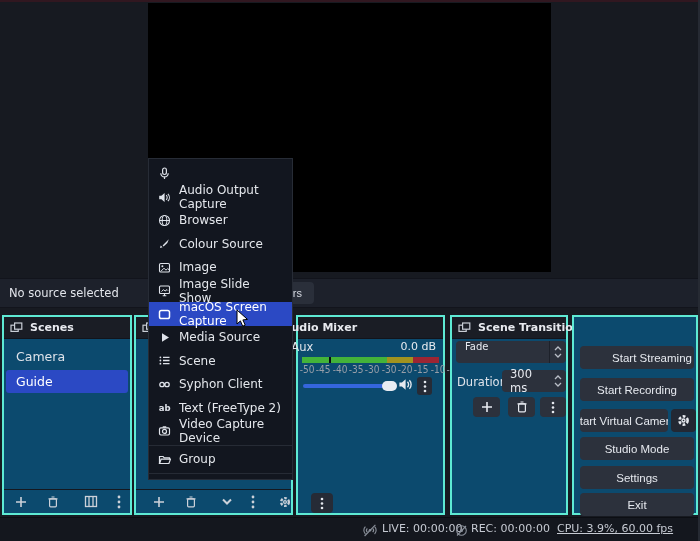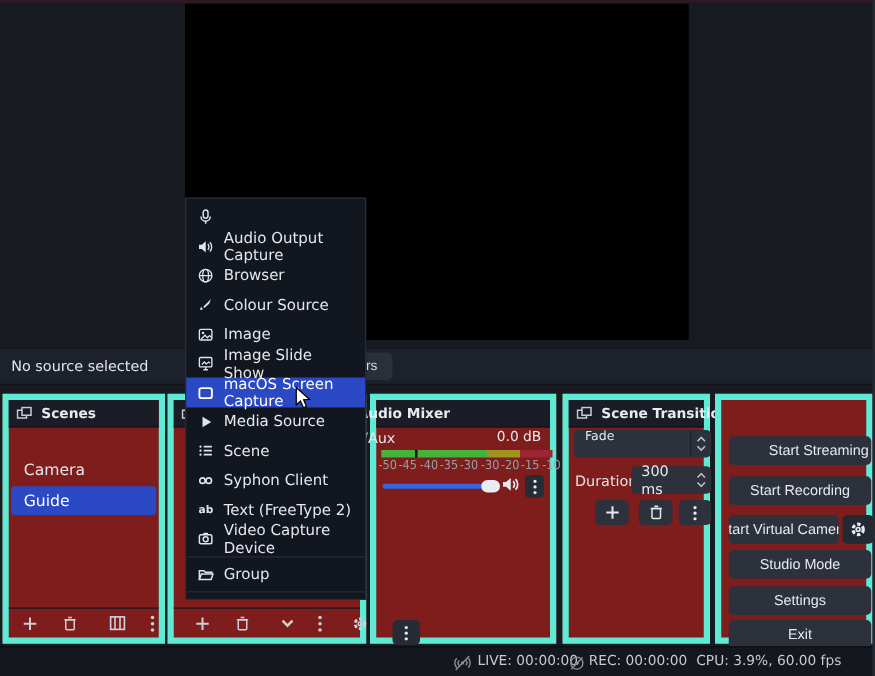--- a/index.html
+++ b/index.html
@@ -10,31 +10,31 @@
   .preview{position:absolute;left:148px;top:3px;width:403px;height:269px;background:#000;}
 
   
   .context-bar{position:absolute;left:0;top:278px;width:700px;height:30px;background:#1d212b;
                border-top:1px solid #12141c;border-bottom:1px solid #12141c;box-sizing:border-box;}
   .no-source{position:absolute;left:9px;top:7px;font-size:11.5px;color:#e2e5eb;white-space:nowrap;}
   .filters-btn{position:absolute;left:260px;top:3px;width:54px;height:22px;background:#2a2f3a;border-radius:4px;
                font-size:11px;color:#d6dae2;display:flex;align-items:center;justify-content:center;}
 
   
-  .panel{position:absolute;top:315px;height:200px;background:#7f1d1d;border:5px solid #5eead4;box-sizing:border-box;}
+  .panel{position:absolute;top:315px;height:200px;background:#0c4a6e;border:2px solid #5eead4;box-sizing:border-box;}
   .panel-header{position:relative;height:21px;background:#1a1d25;display:flex;align-items:center;gap:7px;
                 padding:0 6px;border-bottom:1px solid #12141b;}
   .panel-title{font-size:11px;font-weight:bold;color:#e8eaef;white-space:nowrap;}
   .p-scenes{left:2px;width:130px;}
   .p-sources{left:134px;width:159px;}
   .p-mixer{left:296px;width:149px;}
   .p-trans{left:450px;width:118px;}
   .p-controls{left:572px;width:126px;}
 
-  .scene-item{height:22px;margin:22px 2px 0 2px;padding-left:10px;font-size:12.5px;display:flex;align-items:center;
+  .scene-item{height:22px;margin:6px 2px 0 2px;padding-left:10px;font-size:12.5px;display:flex;align-items:center;
               border-radius:3px;color:#dfe3ea;}
   .scene-item.selected{background:#2b49c4;height:23px;margin-top:3px;color:#fff;}
 
   .panel-toolbar{position:absolute;left:0;right:0;bottom:0;height:23px;border-top:1px solid #151820;
                  display:flex;align-items:center;}
   .tb-icon{position:absolute;top:3px;width:18px;height:17px;display:flex;align-items:center;justify-content:center;}
 
   
   .mixer-name{position:absolute;left:-30px;top:23px;font-size:11.5px;white-space:nowrap;color:#e2e5eb;}
   .mixer-level{position:absolute;right:7px;top:23px;font-size:11px;color:#e9ebf0;}
@@ -311,21 +311,21 @@
     </span>
     <span class="sb" style="left:382px;">LIVE: 00:00:00</span>
     <span class="sb" style="left:455px;top:6px;">
       <svg width="13" height="13" viewBox="0 0 13 13">
           <circle cx="6.5" cy="6.5" r="4.8" fill="none" stroke="#8b919b" stroke-width="1.1"></circle>
           <circle cx="6.5" cy="6.5" r="1.5" fill="#8b919b"></circle>
           <path d="M2 11.5L11 2" stroke="#8b919b" stroke-width="1.1"></path>
         </svg>
     </span>
     <span class="sb" style="left:471px;">REC: 00:00:00</span>
-    <span class="sb" style="left:557px;">CPU: 3.9%, 60.00 fps</span>
+    <span class="sb" style="left:557px;text-decoration:underline;">CPU: 3.9%, 60.00 fps</span>
   </div>
 
   <div class="menu">
     <div class="menu-item">
       <span class="mi">
           <svg width="13" height="13" viewBox="0 0 13 13">
             <rect x="4.6" y="1" width="3.8" height="6.5" rx="1.9" fill="none" stroke="#dfe3ea" stroke-width="1.2"></rect>
             <path d="M2.8 6.2a3.7 3.7 0 0 0 7.4 0M6.5 10v2" stroke="#dfe3ea" stroke-width="1.2" fill="none"></path>
           </svg>
         </span>

